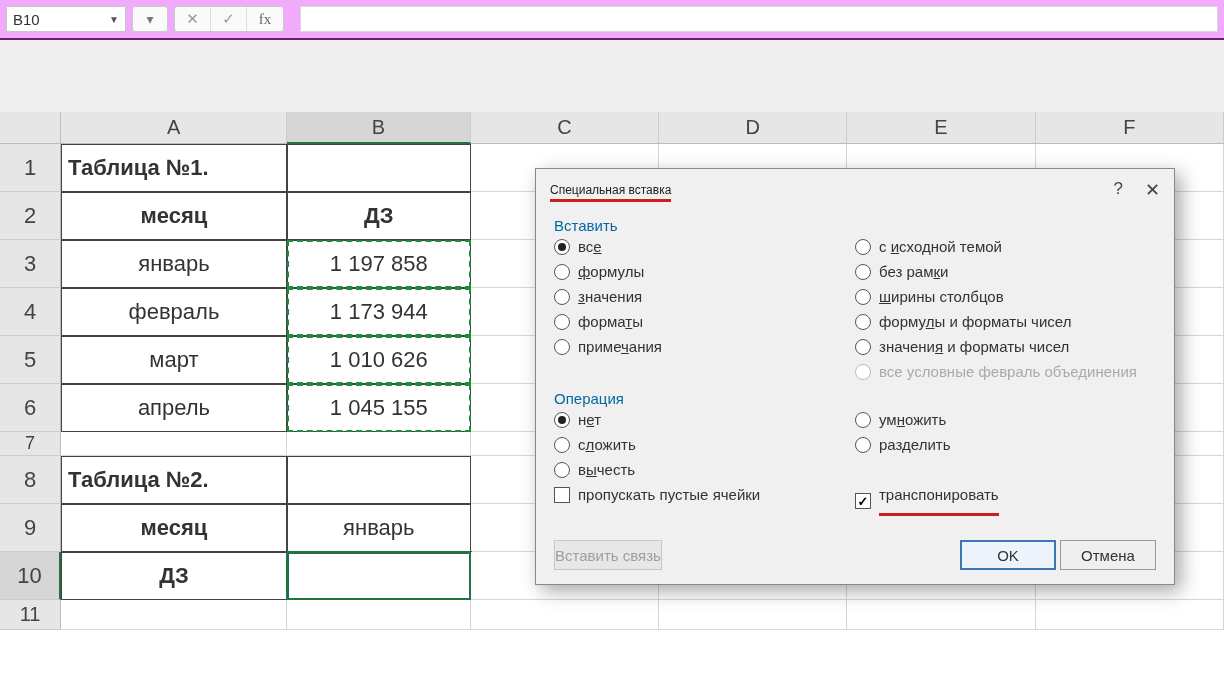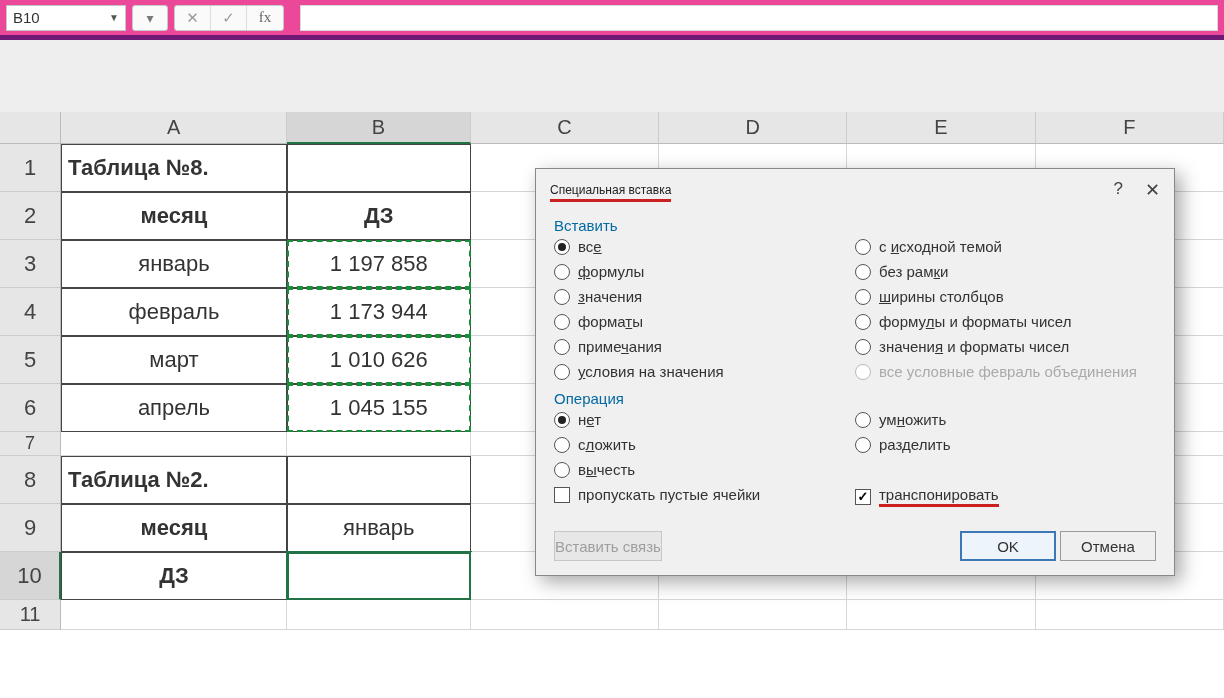--- a/index.html
+++ b/index.html
@@ -13,22 +13,22 @@
   font-size: 14px;
   color: #333;
 }
 
 
 .top-bar {
   display: flex;
   align-items: center;
   gap: 6px;
   padding: 6px 6px;
-  background: #ec4899;
-  border-bottom: 5px solid #701a75;
+  background: #f0abfc;
+  border-bottom: 2px solid #701a75;
   height: 40px;
 }
 .name-box {
   width: 120px;
   height: 26px;
   border: 1px solid #c5c5c5;
   background: #fff;
   padding: 2px 6px;
   font-size: 15px;
   display: flex;
@@ -163,21 +163,21 @@
   content:""; width:8px; height:8px; background:#222; border-radius:50%;
 }
 .r-outer.disabled { border-color:#bbb; }
 .disabled .lbl { color:#aaa; }
 .cbox {
   width:16px; height:16px; border:1.5px solid #555; background:#fff;
   display:flex; align-items:center; justify-content:center;
   font-size:13px; line-height:1;
 }
 .cbox.checked::after { content:"✓"; color:#000; font-weight:bold;}
-.underline-red { border-bottom:3px solid #cc2020; padding-bottom:1px;}
+.underline-red { border-bottom:3px solid #cc2020; padding-bottom:10px;}
 
 .dlg-footer {
   display:flex; justify-content:space-between; align-items:center;
   padding:12px 18px 14px 18px;
 }
 .btn {
   min-width:96px; height:30px;
   border:1px solid #999; background:#efefef;
   display:flex; align-items:center; justify-content:center;
   font-size:15px; color:#333;
@@ -219,21 +219,21 @@
     <div class="ch" style="width:240px">A</div>
     <div class="ch sel" style="width:195px">B</div>
     <div class="ch" style="width:200px">C</div>
     <div class="ch" style="width:200px">D</div>
     <div class="ch" style="width:200px">E</div>
     <div class="ch" style="width:200px">F</div>
   </div>
   <div class="rows">
     <div class="row" style="height:48px">
       <div class="rh">1</div>
-      <div class="cell bold tbl-border" style="width:240px">Таблица №8.</div>
+      <div class="cell bold tbl-border" style="width:240px">Таблица №1.</div>
       <div class="cell tbl-border" style="width:195px"></div>
       <div class="cell" style="width:200px"></div>
       <div class="cell" style="width:200px"></div>
       <div class="cell" style="width:200px"></div>
       <div class="cell" style="width:200px"></div>
     </div>
     <div class="row" style="height:48px">
       <div class="rh">2</div>
       <div class="cell bold tbl-border center" style="width:240px">месяц</div>
       <div class="cell bold tbl-border center" style="width:195px">ДЗ</div>
@@ -351,24 +351,20 @@
             <span class="lbl"><span class="under-accesskey">з</span>начения</span>
           </div>
           <div class="radio">
             <span class="r-outer"></span>
             <span class="lbl">форма<span class="under-accesskey">т</span>ы</span>
           </div>
           <div class="radio">
             <span class="r-outer"></span>
             <span class="lbl">приме<span class="under-accesskey">ч</span>ания</span>
           </div>
-          <div class="radio">
-            <span class="r-outer"></span>
-            <span class="lbl"><span class="under-accesskey">у</span>словия на значения</span>
-          </div>
         </div>
       <div class="col" id="paste-right">
           <div class="radio">
             <span class="r-outer"></span>
             <span class="lbl">с <span class="under-accesskey">и</span>сходной темой</span>
           </div>
           <div class="radio">
             <span class="r-outer"></span>
             <span class="lbl">без рам<span class="under-accesskey">к</span>и</span>
           </div>

